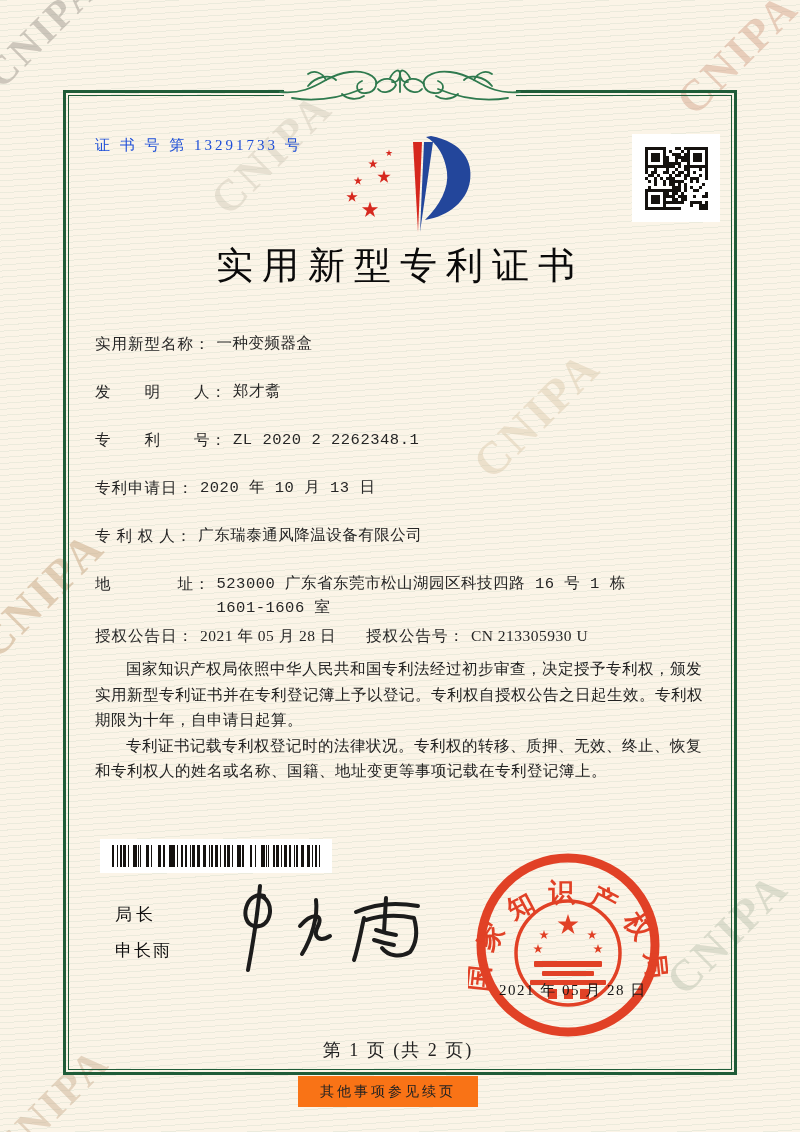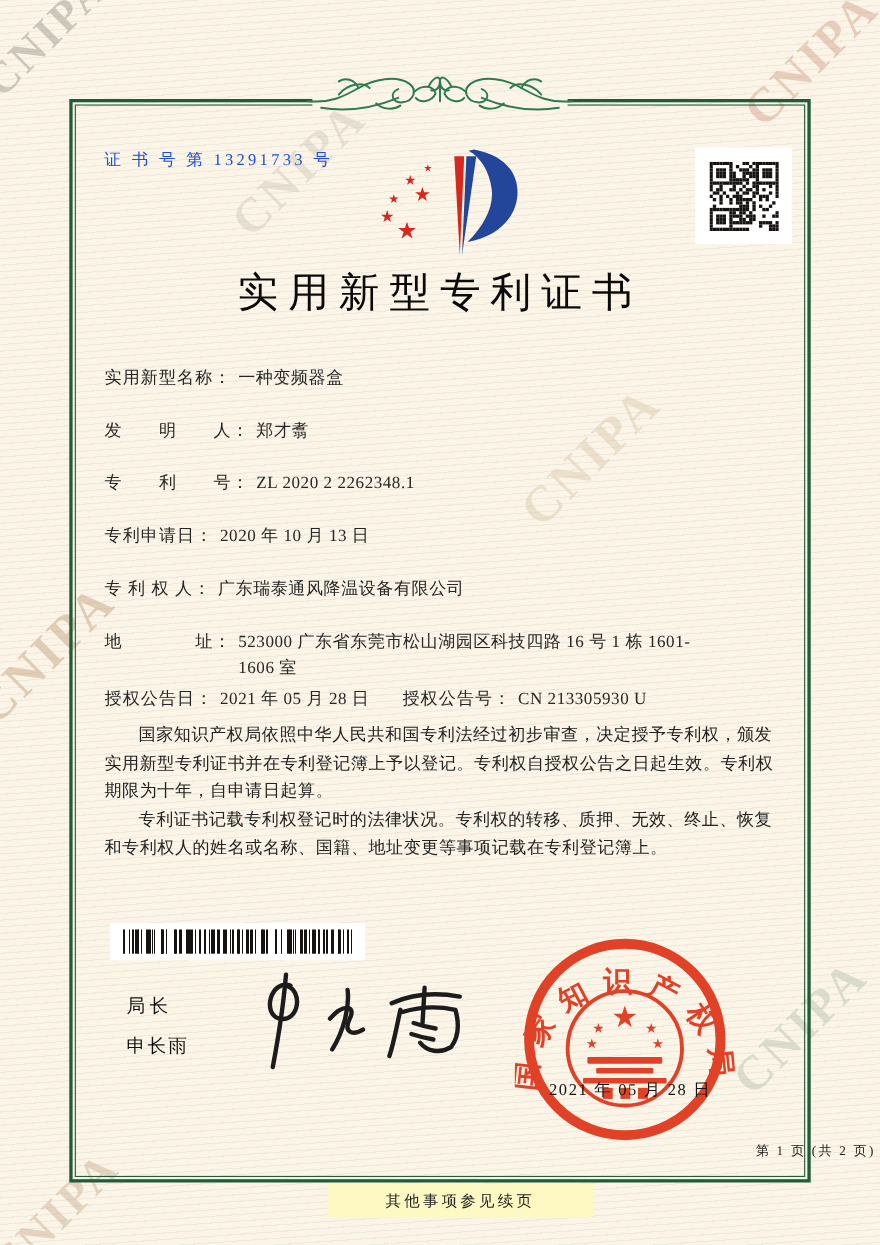--- a/index.html
+++ b/index.html
@@ -23,21 +23,21 @@
 
   .qr-box { position:absolute; left:632px; top:134px; width:88px; height:88px; background:#fff;
     display:flex; align-items:center; justify-content:center; z-index:3; }
 
   .title { position:absolute; left:0; right:0; top:241px; text-align:center;
     font-size:37px; font-weight:normal; letter-spacing:9px; color:#0a0a0a; z-index:3; }
 
   .fields { position:absolute; left:95px; top:332px; width:612px; z-index:3; font-size:15.5px; color:#262626; }
   .row { display:flex; align-items:flex-start; margin-bottom:24px; line-height:24px; }
   .row .label { white-space:pre; letter-spacing:1px; flex:0 0 auto; }
-  .row .value { margin-left:6px; letter-spacing:0.5px; max-width:440px; }
+  .row .value { margin-left:6px; letter-spacing:0.5px; max-width:440px;font-family:Liberation Mono, monospace; }
 
   .grant-row { position:absolute; left:95px; top:624px; width:560px; display:flex; z-index:3;
     font-size:15.5px; color:#262626; line-height:24px; }
   .grant-pair { display:flex;font-family:Liberation Serif, serif; }
   .grant-pair.second { margin-left:30px; }
   .grant-pair .label { white-space:pre; letter-spacing:1px; }
   .grant-pair .value { margin-left:6px; letter-spacing:0.5px; }
 
   .paragraphs { position:absolute; left:95px; top:656px; width:613px; z-index:3;
     font-size:15.5px; line-height:25.5px; color:#222; letter-spacing:0.5px; }
@@ -53,24 +53,24 @@
   .sig-position { position:absolute; left:115px; top:903px; font-size:17px; letter-spacing:4px;
     color:#111; font-family:Liberation Serif, serif; z-index:3; }
   .sig-name { position:absolute; left:115px; top:939px; font-size:17px; letter-spacing:2px;
     color:#111; font-family:"Liberation Sans","DejaVu Sans",sans-serif; z-index:3; }
   .signature { position:absolute; left:228px; top:880px; z-index:3; }
 
   .seal { position:absolute; left:468px; top:845px; opacity:0.93; z-index:3; }
   .seal-date { position:absolute; left:499px; top:981px; font-size:15px; letter-spacing:1.5px;
     color:#151515; z-index:4; white-space:nowrap; }
 
-  .footer-page { position:absolute; left:0; right:4px; top:1038px; text-align:right;
-    font-size:12px; letter-spacing:2px; color:#222; z-index:3; }
-
-  .continuation-box { position:absolute; left:298px; top:1076px; width:241px; height:31px; background:#fef9c3;
+  .footer-page { position:absolute; left:0; right:4px; top:1038px; text-align:center;
+    font-size:18px; letter-spacing:2px; color:#222; z-index:3; }
+
+  .continuation-box { position:absolute; left:298px; top:1076px; width:180px; height:31px; background:#f97316;
     display:flex; align-items:center; justify-content:center; z-index:4; }
   .continuation-box span { font-size:14px; letter-spacing:3px; color:#222; }
 </style>
 </head>
 <body>
 
 <div class="page">
 
   <span class="wm" style="left:-28px; top:8px;  font-size:40px; color:rgba(150,145,135,.45);">CNIPA</span>
   <span class="wm" style="left:196px; top:128px; font-size:44px; color:rgba(195,185,170,.35);">CNIPA</span>

